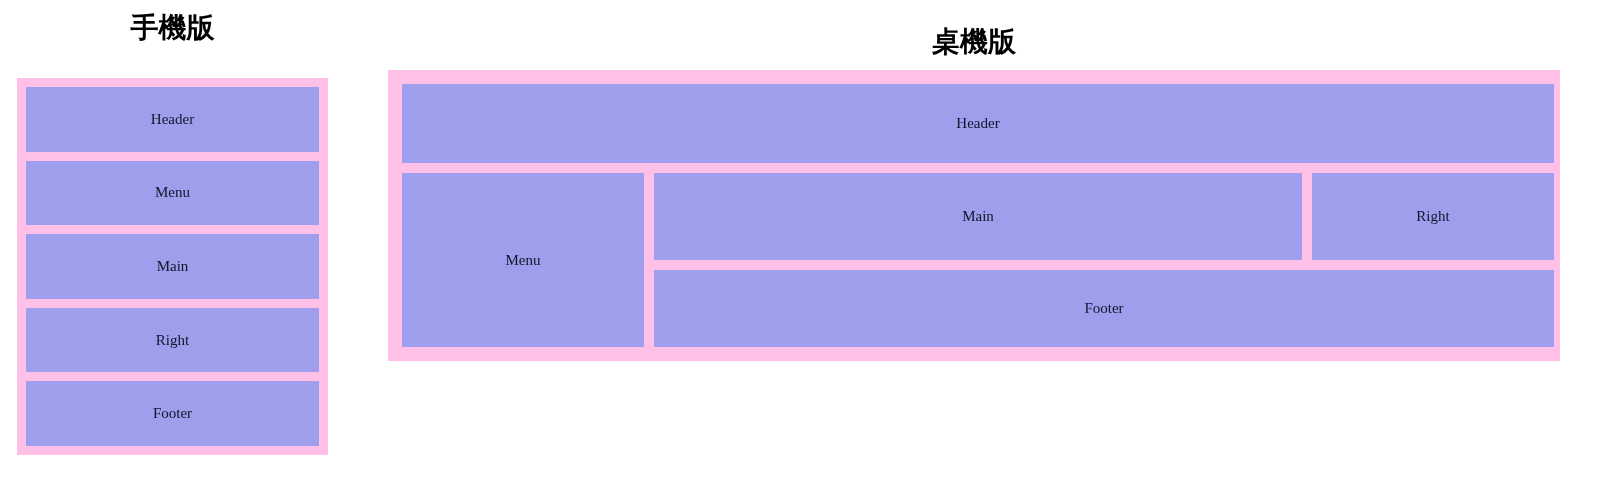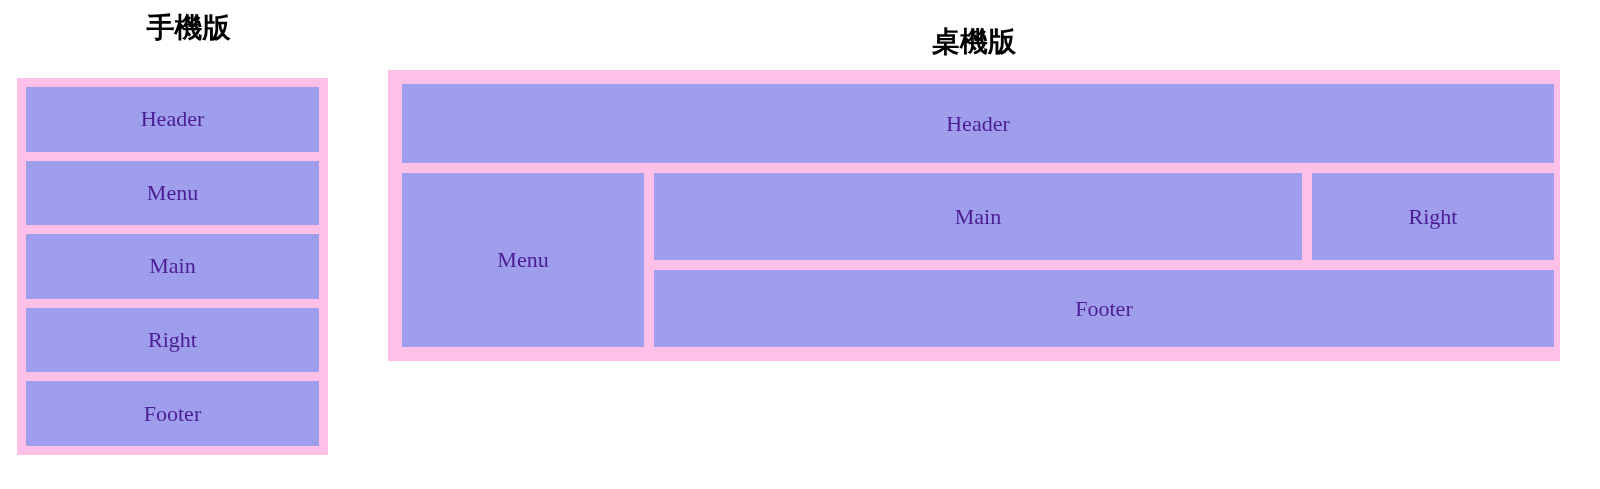--- a/index.html
+++ b/index.html
@@ -24,37 +24,36 @@
     font-size: 28px;
     color: #000000;
     text-align: center;
     white-space: nowrap;
     line-height: 1;
   }
   #mobile-title {
     left: 0;
     top: 14px;
     width: 345px;
-    padding-left: 16px;
   }
   #desktop-title {
     left: 388px;
     top: 28px;
     width: 1172px;
   }
 
   
   .block {
     background: #9e9eec;
-    color: #4c1d95;
+    color: #0f172a;
     display: flex;
     align-items: center;
     justify-content: center;
     font-family: "Liberation Serif", "DejaVu Serif", serif;
-    font-size: 22px;
+    font-size: 15px;
     box-sizing: border-box;
   }
 
   
   #mobile-wireframe {
     position: absolute;
     left: 17px;
     top: 78px;
     width: 311px;
     height: 377px;

